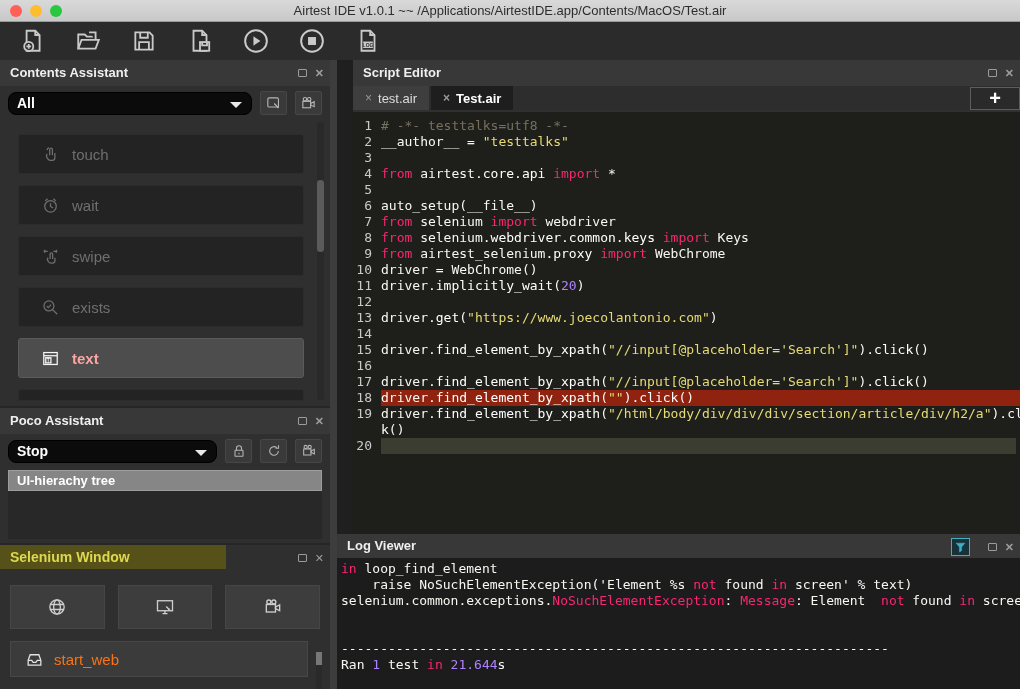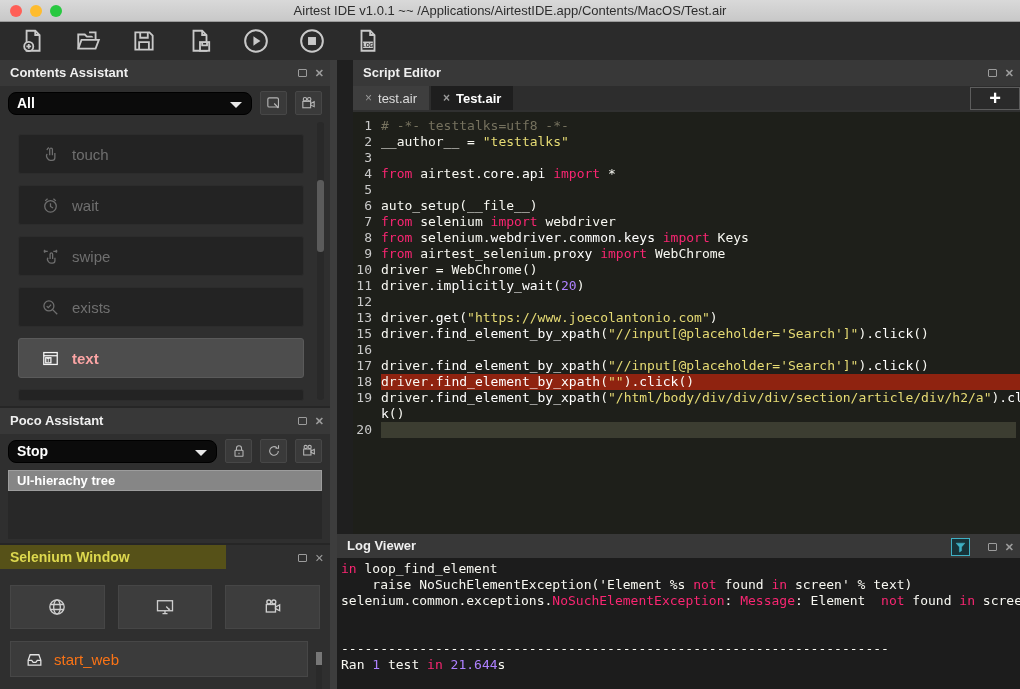--- a/index.html
+++ b/index.html
@@ -369,20 +369,21 @@
           <div class="code-row"><span class="gutter">4</span><span class="code-text"><span class="tk-k">from</span><span class="tk-w"> airtest.</span><span class="tk-f">core.api</span><span class="tk-w"> </span><span class="tk-k">import</span><span class="tk-w"> *</span></span></div>
           <div class="code-row"><span class="gutter">5</span><span class="code-text"></span></div>
           <div class="code-row"><span class="gutter">6</span><span class="code-text"><span class="tk-w">auto_setup(__file__)</span></span></div>
           <div class="code-row"><span class="gutter">7</span><span class="code-text"><span class="tk-k">from</span><span class="tk-w"> selenium </span><span class="tk-k">import</span><span class="tk-w"> webdriver</span></span></div>
           <div class="code-row"><span class="gutter">8</span><span class="code-text"><span class="tk-k">from</span><span class="tk-w"> selenium</span><span class="tk-f">.webdriver.common.keys</span><span class="tk-w"> </span><span class="tk-k">import</span><span class="tk-w"> Keys</span></span></div>
           <div class="code-row"><span class="gutter">9</span><span class="code-text"><span class="tk-k">from</span><span class="tk-w"> airtest_selenium</span><span class="tk-f">.proxy</span><span class="tk-w"> </span><span class="tk-k">import</span><span class="tk-w"> WebChrome</span></span></div>
           <div class="code-row"><span class="gutter">10</span><span class="code-text"><span class="tk-w">driver = WebChrome()</span></span></div>
           <div class="code-row"><span class="gutter">11</span><span class="code-text"><span class="tk-w">driver</span><span class="tk-f">.implicitly_wait</span><span class="tk-w">(</span><span class="tk-n">20</span><span class="tk-w">)</span></span></div>
           <div class="code-row"><span class="gutter">12</span><span class="code-text"></span></div>
           <div class="code-row"><span class="gutter">13</span><span class="code-text"><span class="tk-w">driver</span><span class="tk-f">.get</span><span class="tk-w">(</span><span class="tk-s">"https://www.joecolantonio.com"</span><span class="tk-w">)</span></span></div>
+          <div class="code-row"><span class="gutter">14</span><span class="code-text"></span></div>
           <div class="code-row"><span class="gutter">15</span><span class="code-text"><span class="tk-w">driver</span><span class="tk-f">.find_element_by_xpath</span><span class="tk-w">(</span><span class="tk-s">"//input[@placeholder='Search']"</span><span class="tk-w">)</span><span class="tk-f">.click</span><span class="tk-w">()</span></span></div>
           <div class="code-row"><span class="gutter">16</span><span class="code-text"></span></div>
           <div class="code-row"><span class="gutter">17</span><span class="code-text"><span class="tk-w">driver</span><span class="tk-f">.find_element_by_xpath</span><span class="tk-w">(</span><span class="tk-s">"//input[@placeholder='Search']"</span><span class="tk-w">)</span><span class="tk-f">.click</span><span class="tk-w">()</span></span></div>
           <div class="code-row error"><span class="gutter">18</span><span class="code-text"><span class="tk-w">driver</span><span class="tk-f">.find_element_by_xpath</span><span class="tk-w">(</span><span class="tk-s">""</span><span class="tk-w">)</span><span class="tk-f">.click</span><span class="tk-w">()</span></span></div>
           <div class="code-row"><span class="gutter">19</span><span class="code-text"><span class="tk-w">driver</span><span class="tk-f">.find_element_by_xpath</span><span class="tk-w">(</span><span class="tk-s">"/html/body/div/div/div/section/article/div/h2/a"</span><span class="tk-w">)</span><span class="tk-f">.clic</span></span></div>
           <div class="code-row"><span class="gutter"></span><span class="code-text"><span class="tk-f">k</span><span class="tk-w">()</span></span></div>
           <div class="code-row current"><span class="gutter">20</span><span class="code-text"></span></div>
         </div>
     </div>
 

